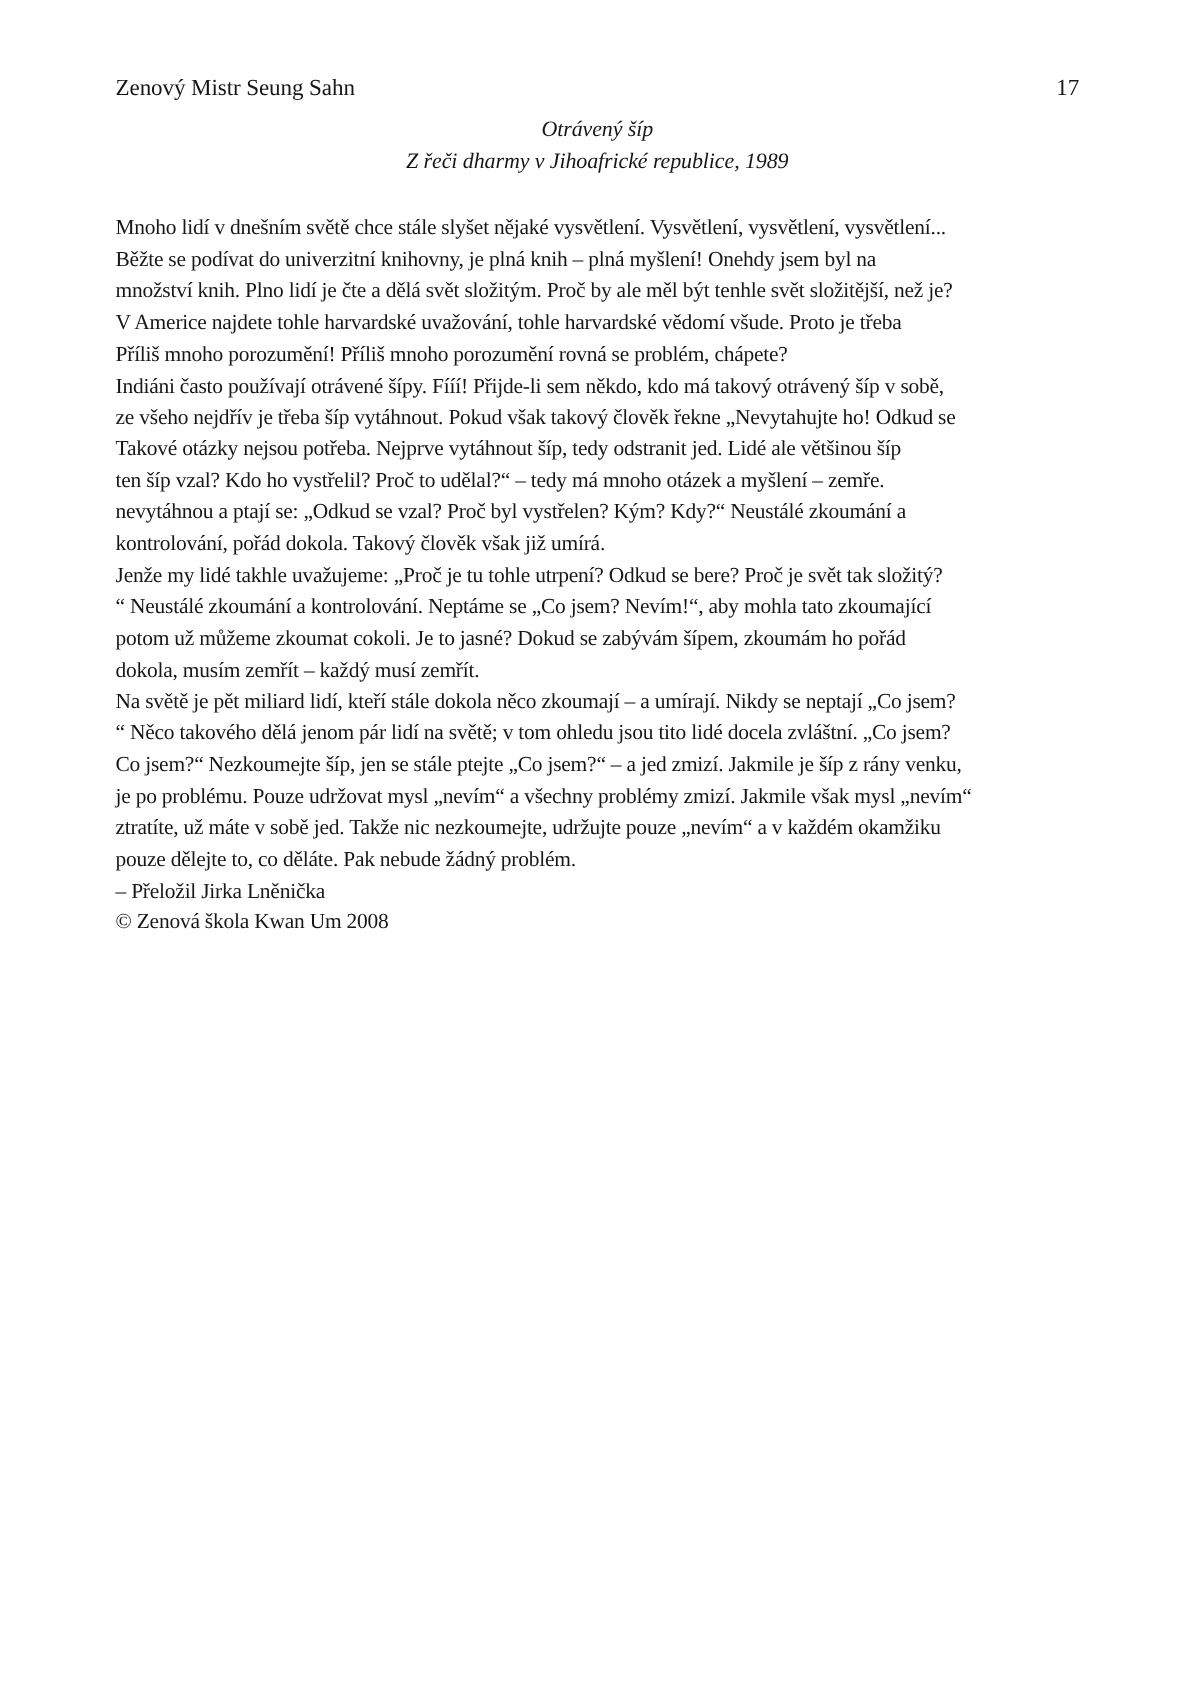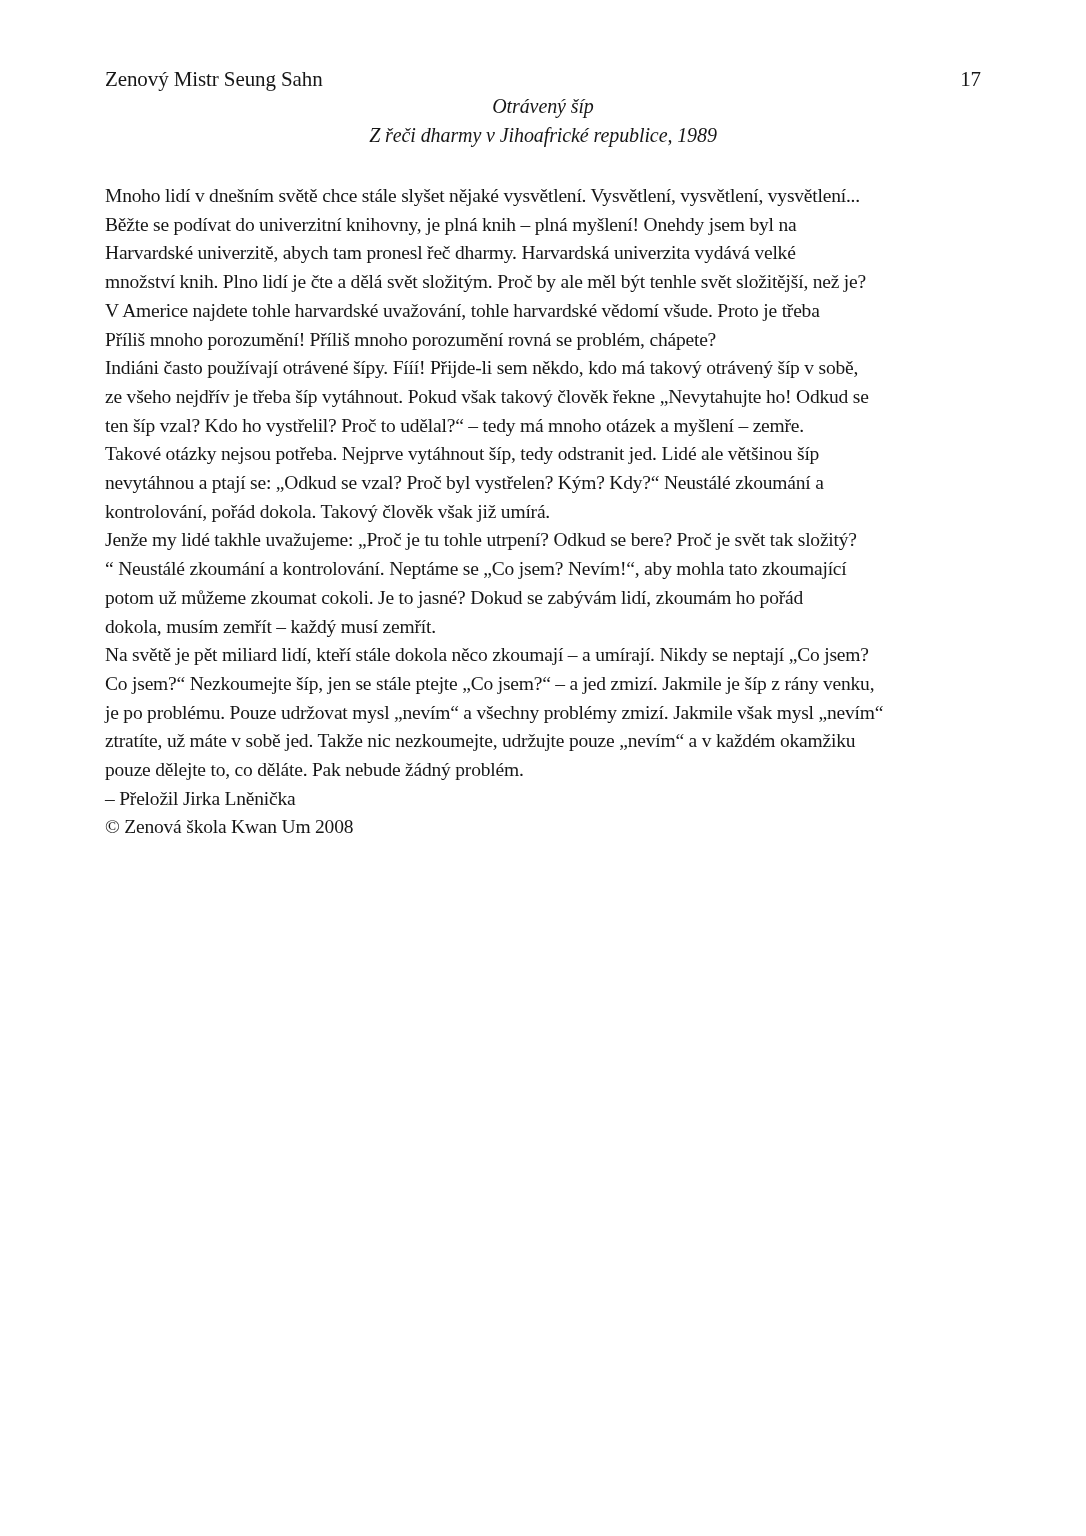--- a/index.html
+++ b/index.html
@@ -20,20 +20,21 @@
   }
   .page-header {
     display: flex;
     justify-content: space-between;
     align-items: baseline;
     font-size: 21px;
     line-height: 26px;
     letter-spacing: -0.1px;
   }
   .chapter-head {
+    margin-top: 12px;
     text-align: center;
     font-style: italic;
     font-size: 20px;
     line-height: 29px;
     letter-spacing: -0.1px;
   }
   .body-text {
     margin-top: 32px;
     font-size: 19.5px;
     line-height: 28.7px;
@@ -54,35 +55,35 @@
   </div>
 
   <div class="chapter-head">
     <div>Otrávený šíp</div>
     <div>Z řeči dharmy v Jihoafrické republice, 1989</div>
   </div>
 
   <div class="body-text">
       <div class="line">Mnoho lidí v dnešním světě chce stále slyšet nějaké vysvětlení. Vysvětlení, vysvětlení, vysvětlení...</div>
       <div class="line">Běžte se podívat do univerzitní knihovny, je plná knih – plná myšlení! Onehdy jsem byl na</div>
-      <div class="line">Harvardské univerzitě, abych tam pronesl řeč dharmy. Harvardská univerzita vydává velké</div>
       <div class="line">množství knih. Plno lidí je čte a dělá svět složitým. Proč by ale měl být tenhle svět složitější, než je?</div>
       <div class="line">V Americe najdete tohle harvardské uvažování, tohle harvardské vědomí všude. Proto je třeba</div>
       <div class="line">Příliš mnoho porozumění! Příliš mnoho porozumění rovná se problém, chápete?</div>
       <div class="line">Indiáni často používají otrávené šípy. Fííí! Přijde-li sem někdo, kdo má takový otrávený šíp v sobě,</div>
       <div class="line">ze všeho nejdřív je třeba šíp vytáhnout. Pokud však takový člověk řekne „Nevytahujte ho! Odkud se</div>
+      <div class="line">Takové otázky nejsou potřeba. Nejprve vytáhnout šíp, tedy odstranit jed. Lidé ale většinou šíp</div>
       <div class="line">ten šíp vzal? Kdo ho vystřelil? Proč to udělal?“ – tedy má mnoho otázek a myšlení – zemře.</div>
-      <div class="line">Takové otázky nejsou potřeba. Nejprve vytáhnout šíp, tedy odstranit jed. Lidé ale většinou šíp</div>
       <div class="line">nevytáhnou a ptají se: „Odkud se vzal? Proč byl vystřelen? Kým? Kdy?“ Neustálé zkoumání a</div>
       <div class="line">kontrolování, pořád dokola. Takový člověk však již umírá.</div>
       <div class="line">Jenže my lidé takhle uvažujeme: „Proč je tu tohle utrpení? Odkud se bere? Proč je svět tak složitý?</div>
       <div class="line">“ Neustálé zkoumání a kontrolování. Neptáme se „Co jsem? Nevím!“, aby mohla tato zkoumající</div>
-      <div class="line">potom už můžeme zkoumat cokoli. Je to jasné? Dokud se zabývám lidí, zkoumám ho pořád</div>
+      <div class="line">potom už můžeme zkoumat cokoli. Je to jasné? Dokud se zabývám šípem, zkoumám ho pořád</div>
       <div class="line">dokola, musím zemřít – každý musí zemřít.</div>
       <div class="line">Na světě je pět miliard lidí, kteří stále dokola něco zkoumají – a umírají. Nikdy se neptají „Co jsem?</div>
+      <div class="line">“ Něco takového dělá jenom pár lidí na světě; v tom ohledu jsou tito lidé docela zvláštní. „Co jsem?</div>
       <div class="line">Co jsem?“ Nezkoumejte šíp, jen se stále ptejte „Co jsem?“ – a jed zmizí. Jakmile je šíp z rány venku,</div>
       <div class="line">je po problému. Pouze udržovat mysl „nevím“ a všechny problémy zmizí. Jakmile však mysl „nevím“</div>
       <div class="line">ztratíte, už máte v sobě jed. Takže nic nezkoumejte, udržujte pouze „nevím“ a v každém okamžiku</div>
       <div class="line">pouze dělejte to, co děláte. Pak nebude žádný problém.</div>
       <div class="line">– Přeložil Jirka Lněnička</div>
       <div class="line">© Zenová škola Kwan Um 2008</div>
     </div>
 
 </div>
 

